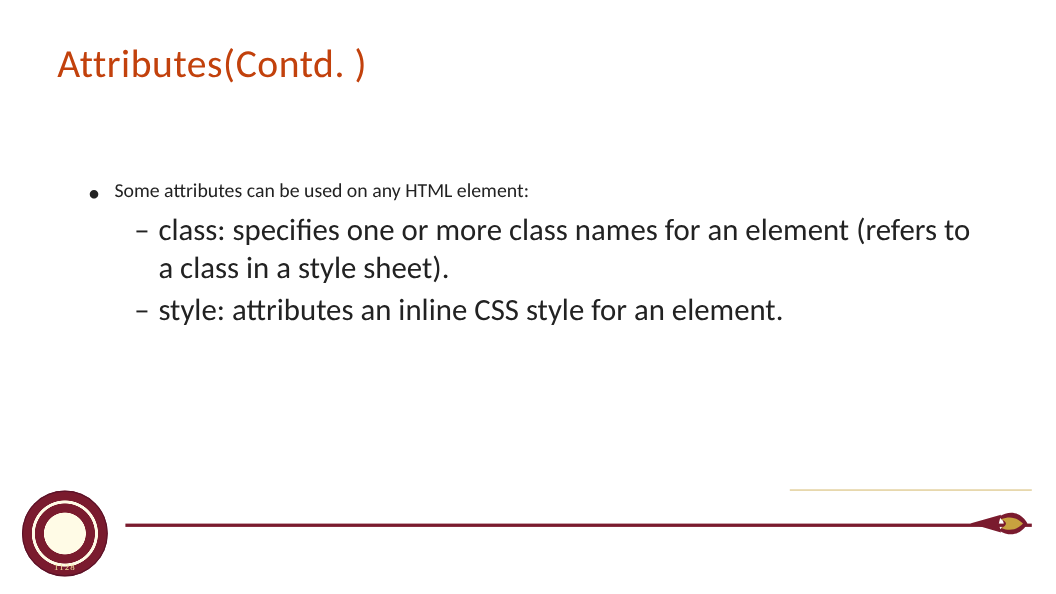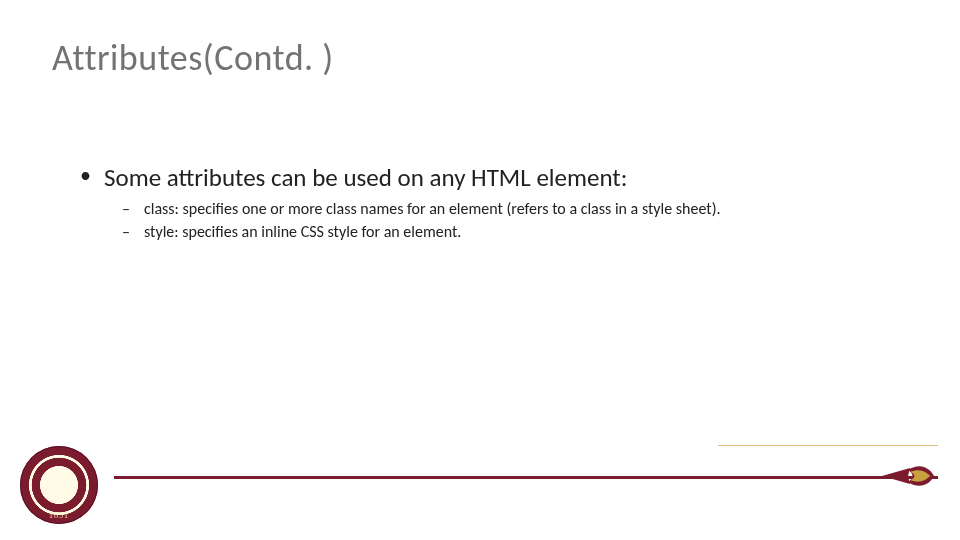--- a/index.html
+++ b/index.html
@@ -1,49 +1,49 @@
 <!DOCTYPE html>
 <html><head>
 <meta charset="utf-8">
 <style>
   * { margin: 0; padding: 0; box-sizing: border-box; }
   html, body { width: 960px; height: 540px; background: #fff; font-family: Calibri, "Segoe UI", Arial, sans-serif; color: #222; }
   .slide { position: relative; width: 960px; height: 540px; overflow: hidden; }
-  .title { position: absolute; left: 52px; top: 36px; font-size: 36px; font-weight: 400; color: #737373; letter-spacing: 0.5px; }
+  .title { position: absolute; left: 52px; top: 36px; font-size: 36px; font-weight: 400; color: #c2410c; letter-spacing: 0.5px; }
   .body { position: absolute; left: 80px; top: 162px; right: 60px; }
-  .bullet-lvl1 { font-size: 25px; color: #222; position: relative; padding-left: 24px; line-height: 1.25; }
+  .bullet-lvl1 { font-size: 18px; color: #222; position: relative; padding-left: 24px; line-height: 1.25; }
   .bullet-lvl1::before { content: "•"; position: absolute; left: 0; top: 0; font-size: 22px; }
   .sublist { margin-top: 6px; padding-left: 42px; }
-  .bullet-lvl2 { font-size: 16px; color: #222; position: relative; padding-left: 22px; line-height: 1.28; margin-bottom: 2px; }
+  .bullet-lvl2 { font-size: 28px; color: #222; position: relative; padding-left: 22px; line-height: 1.28; margin-bottom: 2px; }
   .bullet-lvl2::before { content: "–"; position: absolute; left: 0; top: 0; }
   .footer { position: absolute; left: 20px; right: 0; bottom: 22px; height: 86px; }
   .seal { position: absolute; left: 0; bottom: -6px; width: 78px; height: 78px; border-radius: 50%; background: radial-gradient(circle at 50% 50%, #fffbe6 0 34%, #7a1b2e 35% 49%, #fffbe6 50% 54%, #7a1b2e 55% 100%); box-shadow: 0 0 0 1px #5a1228 inset; }
   .seal .year { position: absolute; left: 50%; bottom: 4px; transform: translateX(-50%); font-size: 8px; color: #f6e7a0; font-family: Georgia, serif; letter-spacing: 1px; }
   .hr-bar { position: absolute; left: 94px; right: 22px; top: 44px; height: 3px; background: #7a1b2e; }
   .topline { position: absolute; right: 22px; top: 13px; width: 220px; height: 1px; background: #c7a23f; opacity: 0.7; }
   .spear { position: absolute; right: 24px; top: 24px; }
   .spear svg { display: block; }
 </style>
 </head>
 <body>
 <div class="slide">
 
   <div class="title">Attributes(Contd. )</div>
 
   <div class="body">
     <div class="bullet-lvl1">Some attributes can be used on any HTML element:</div>
     <div class="sublist">
       <div class="bullet-lvl2">class: specifies one or more class names for an element (refers to a class in a style sheet).</div>
-      <div class="bullet-lvl2">style: specifies an inline CSS style for an element.</div>
+      <div class="bullet-lvl2">style: attributes an inline CSS style for an element.</div>
     </div>
   </div>
 
   <div class="footer">
     <div class="seal">
-      <span class="year">1851</span>
+      <span class="year">1128</span>
     </div>
     <div class="topline"></div>
     <div class="hr-bar"></div>
     <div class="spear">
       <svg width="56" height="40" viewBox="0 0 56 40">
         <path d="M2 20 L30 12 L28 20 L30 28 Z" fill="#7a1b2e"></path>
         <path d="M28 14 C40 6, 50 12, 54 20 C50 28, 40 34, 28 26 C34 22, 34 18, 28 14 Z" fill="#7a1b2e"></path>
         <path d="M30 16 C40 12, 46 16, 50 20 C46 24, 40 28, 30 24 C36 22, 36 18, 30 16 Z" fill="#c7a23f"></path>
       </svg>
     </div>

